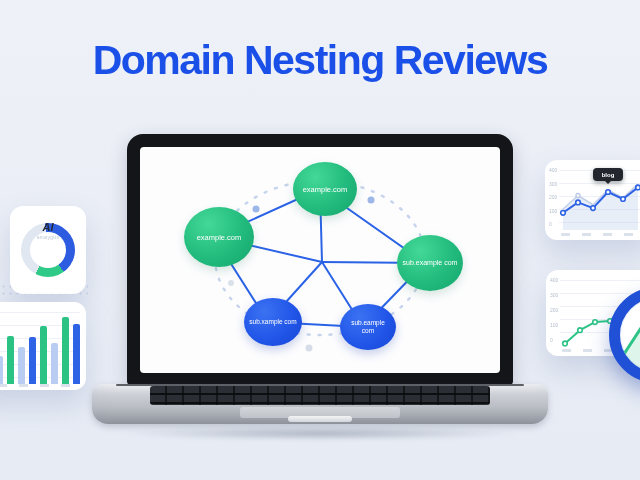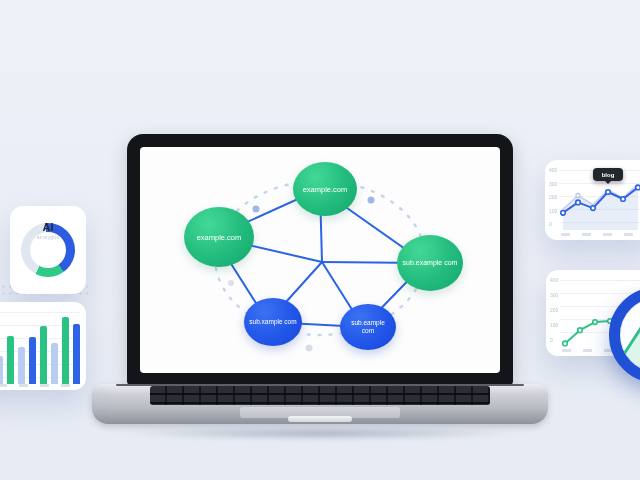--- a/index.html
+++ b/index.html
@@ -46,21 +46,21 @@
   .node-blue{background:radial-gradient(circle at 35% 28%, #3b72f2 0%, #2156e8 55%, #1745d6 100%);
       box-shadow:0 4px 10px rgba(40,70,180,.25);}
   
   .card{position:absolute;background:#fff;border-radius:13px;
       box-shadow:0 14px 28px rgba(125,145,185,.28);}
   
   .card-donut{left:10px;top:206px;width:76px;height:88px;}
   .donut{position:absolute;left:11px;top:17px;width:54px;height:54px;border-radius:50%;}
   .donut::after{content:"";position:absolute;inset:9px;border-radius:50%;background:#fff;}
   .donut-label{position:absolute;left:0;top:15px;width:100%;text-align:center;z-index:2;
-      font-size:11px;font-weight:700;color:#222a37;}
+      font-size:11px;font-weight:700;color:#222a37;font-style:italic;}
   .donut-sub{position:absolute;left:0;top:28px;width:100%;text-align:center;z-index:2;
       font-size:5px;color:#bfc8d5;letter-spacing:.3px;}
   
   .card-bars{left:-30px;top:302px;width:116px;height:88px;border-radius:12px;}
   .grid{position:absolute;left:6px;right:6px;top:10px;bottom:12px;
       background:repeating-linear-gradient(180deg,#edf1f7 0 1px, transparent 1px 13px);}
   .bars{position:absolute;left:26px;bottom:6px;display:flex;align-items:flex-end;gap:4px;}
   .xblobs{position:absolute;left:28px;right:8px;bottom:3px;height:3px;opacity:.7;border-radius:1px;
       background:repeating-linear-gradient(90deg,#ccd5e2 0 9px, transparent 9px 21px);}
   
@@ -77,20 +77,21 @@
   
   .lens{position:absolute;left:609px;top:287px;width:96px;height:96px;border-radius:50%;
       border:11px solid #2050d6;background:#fff;box-sizing:border-box;z-index:5;
       box-shadow:0 10px 20px rgba(35,70,170,.35), inset 0 0 0 1px #e6ecf7;overflow:hidden;}
 </style>
 </head>
 <body>
 
 <div class="stage">
 
+  <div class="title">Domain Nesting Reviews</div>
 
   <div class="dots-patch"></div>
 
   <div class="floor-shadow"></div>
 
   <div class="screen-frame">
     <div class="screen-inner">
 
       <svg class="net-svg" viewBox="0 0 360 226">
         <ellipse cx="180" cy="111" rx="105" ry="77" fill="none" stroke="#c6d3ec" stroke-width="2.4" stroke-dasharray="2 9" stroke-linecap="round"></ellipse>

